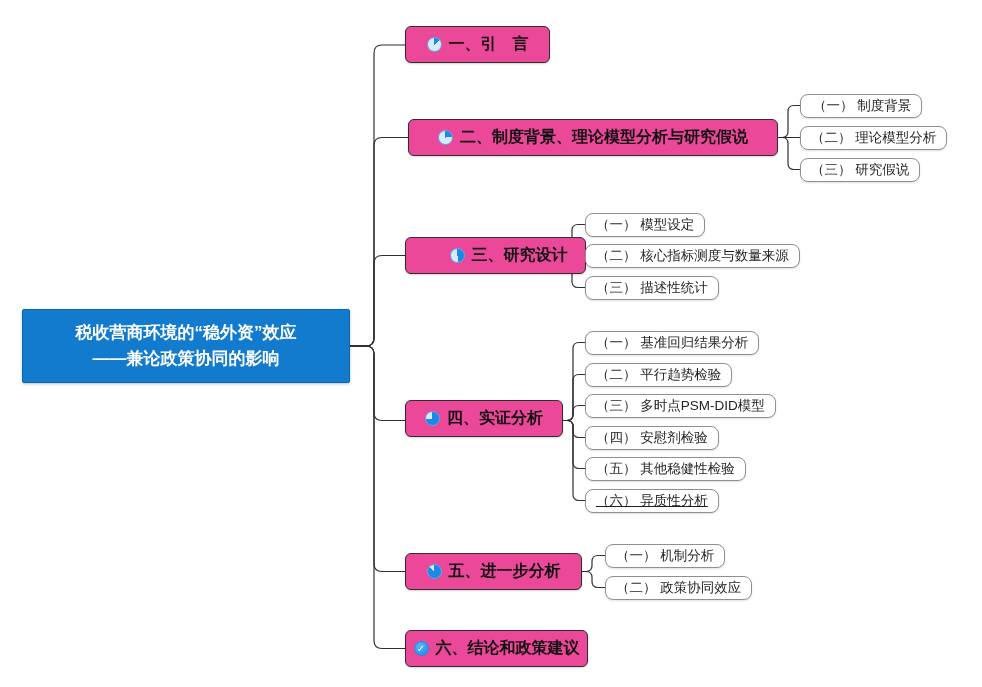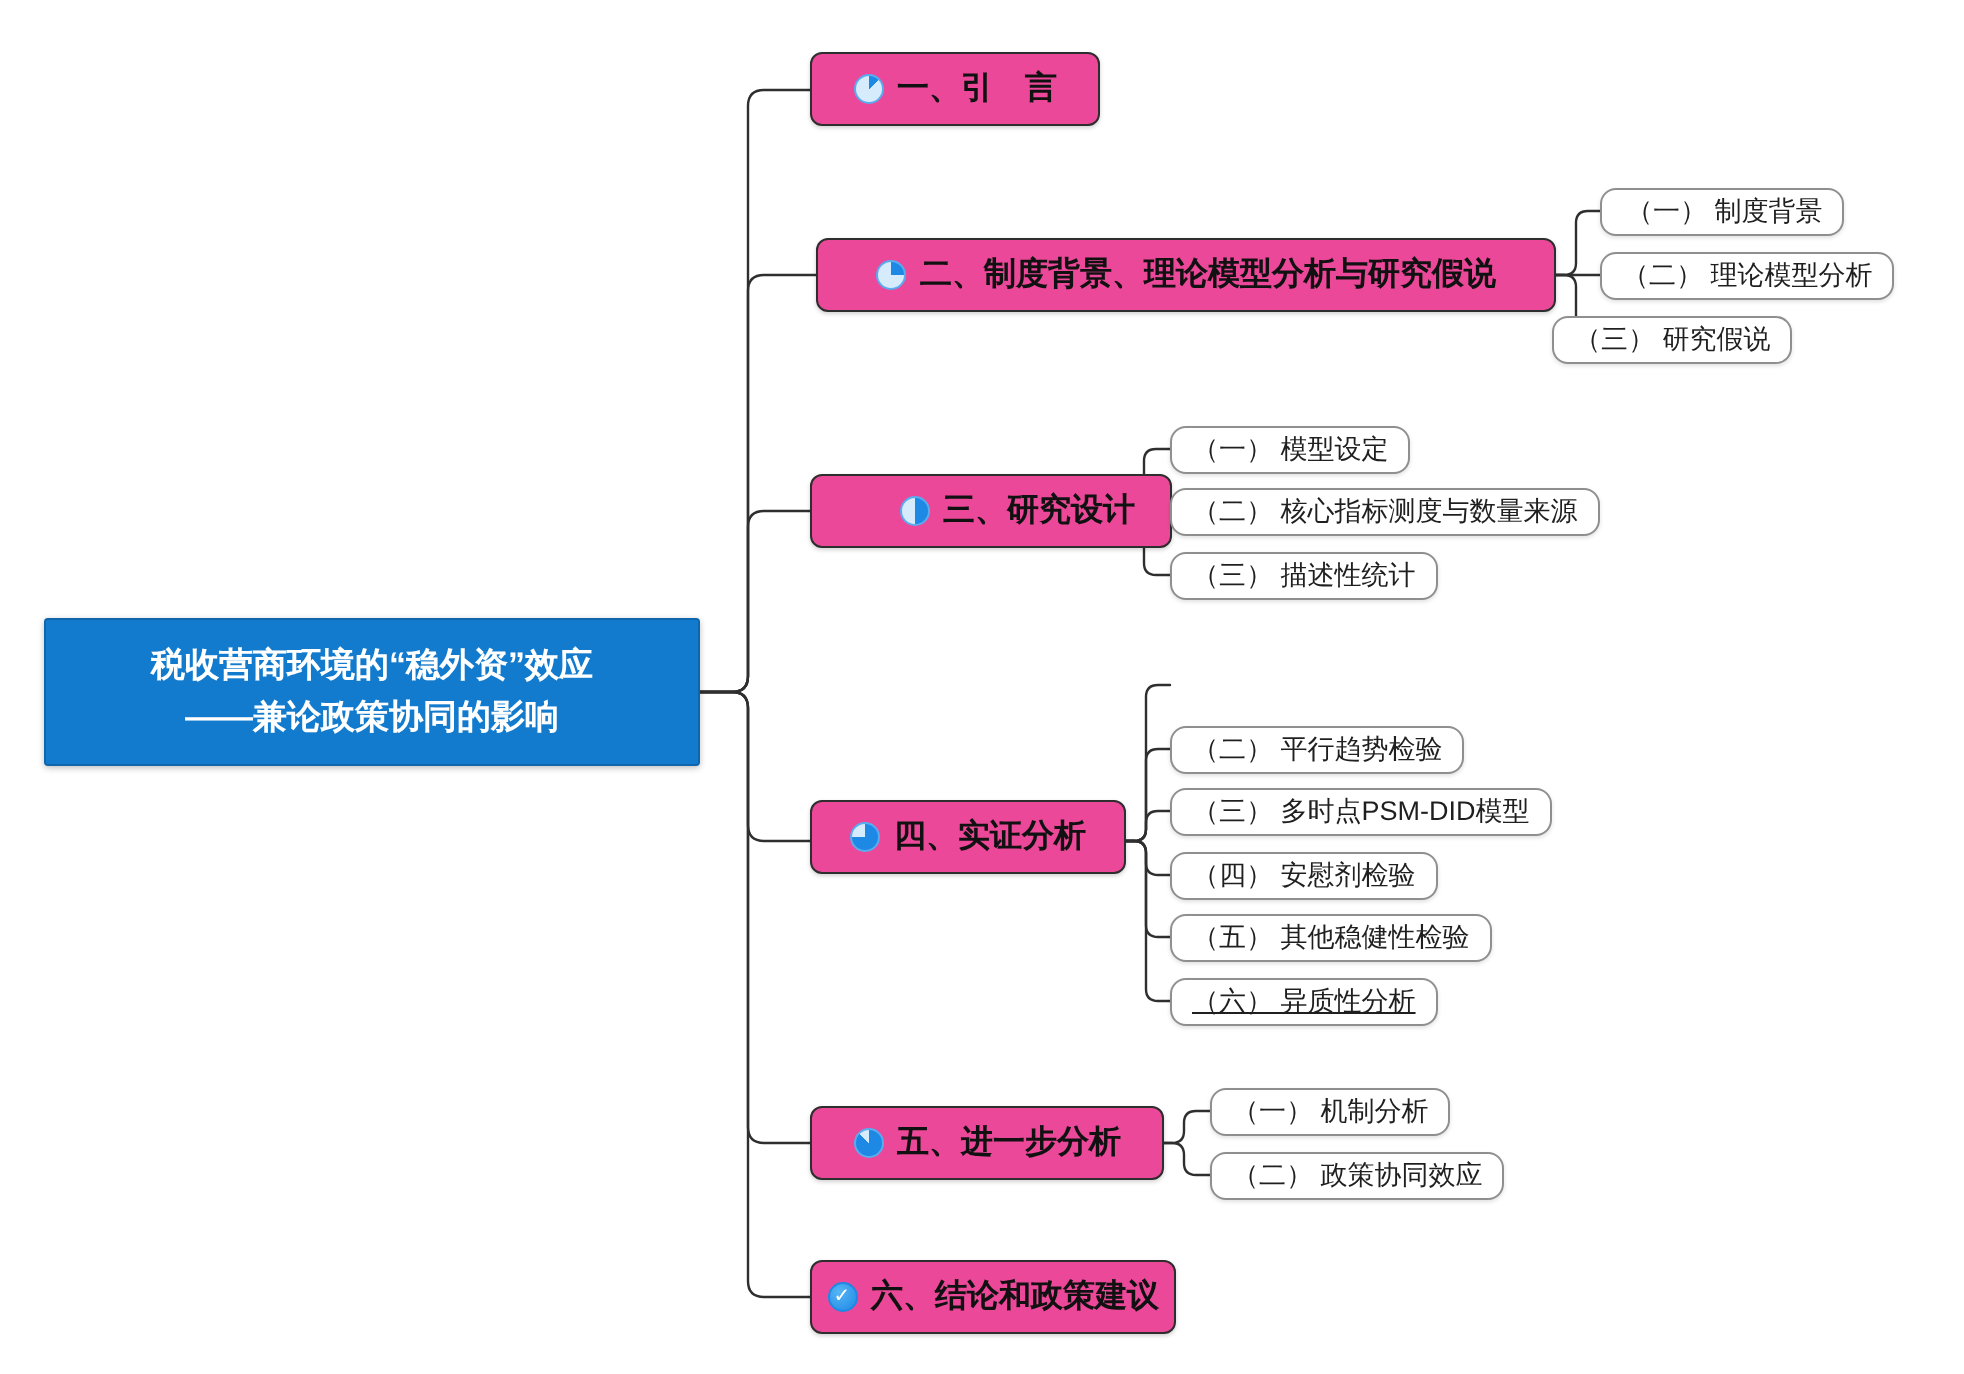--- a/index.html
+++ b/index.html
@@ -102,34 +102,37 @@
     <span class="ticon done"></span>
     <span>六、结论和政策建议</span>
   </div>
 
   <div class="subtopic" style="left:800px;top:94px;padding-left:12px;">
       <span>（一） 制度背景</span>
     </div>
   <div class="subtopic" style="left:800px;top:126px;">
       <span>（二） 理论模型分析</span>
     </div>
-  <div class="subtopic" style="left:776px;top:158px;">
+  <div class="subtopic" style="left:800px;top:158px;">
       <span>（三） 研究假说</span>
     </div>
 
   <div class="subtopic" style="left:585px;top:213px;">
       <span>（一） 模型设定</span>
     </div>
   <div class="subtopic" style="left:585px;top:244px;">
       <span>（二） 核心指标测度与数量来源</span>
     </div>
   <div class="subtopic" style="left:585px;top:276px;">
       <span>（三） 描述性统计</span>
     </div>
 
+  <div class="subtopic" style="left:585px;top:331px;">
+      <span>（一） 基准回归结果分析</span>
+    </div>
   <div class="subtopic" style="left:585px;top:363px;">
       <span>（二） 平行趋势检验</span>
     </div>
   <div class="subtopic" style="left:585px;top:394px;">
       <span>（三） 多时点PSM-DID模型</span>
     </div>
   <div class="subtopic" style="left:585px;top:426px;">
       <span>（四） 安慰剂检验</span>
     </div>
   <div class="subtopic" style="left:585px;top:457px;">

